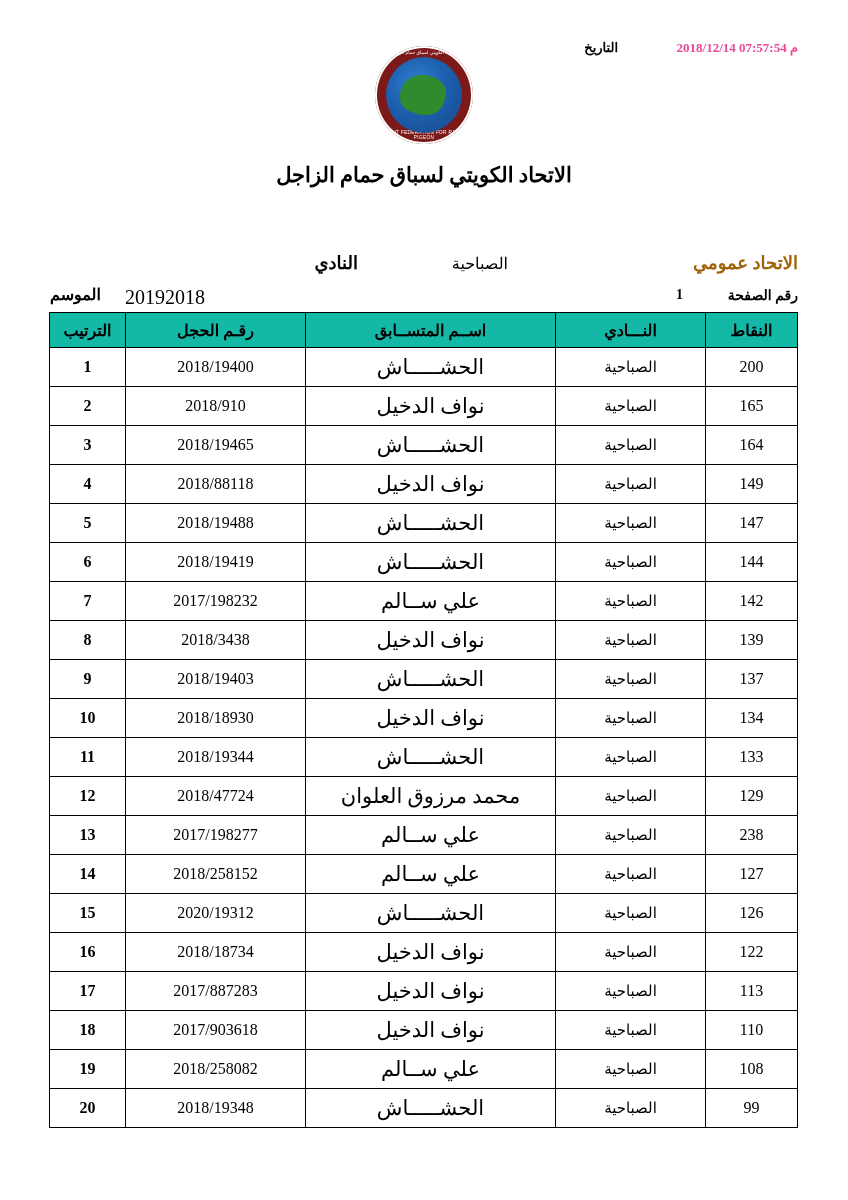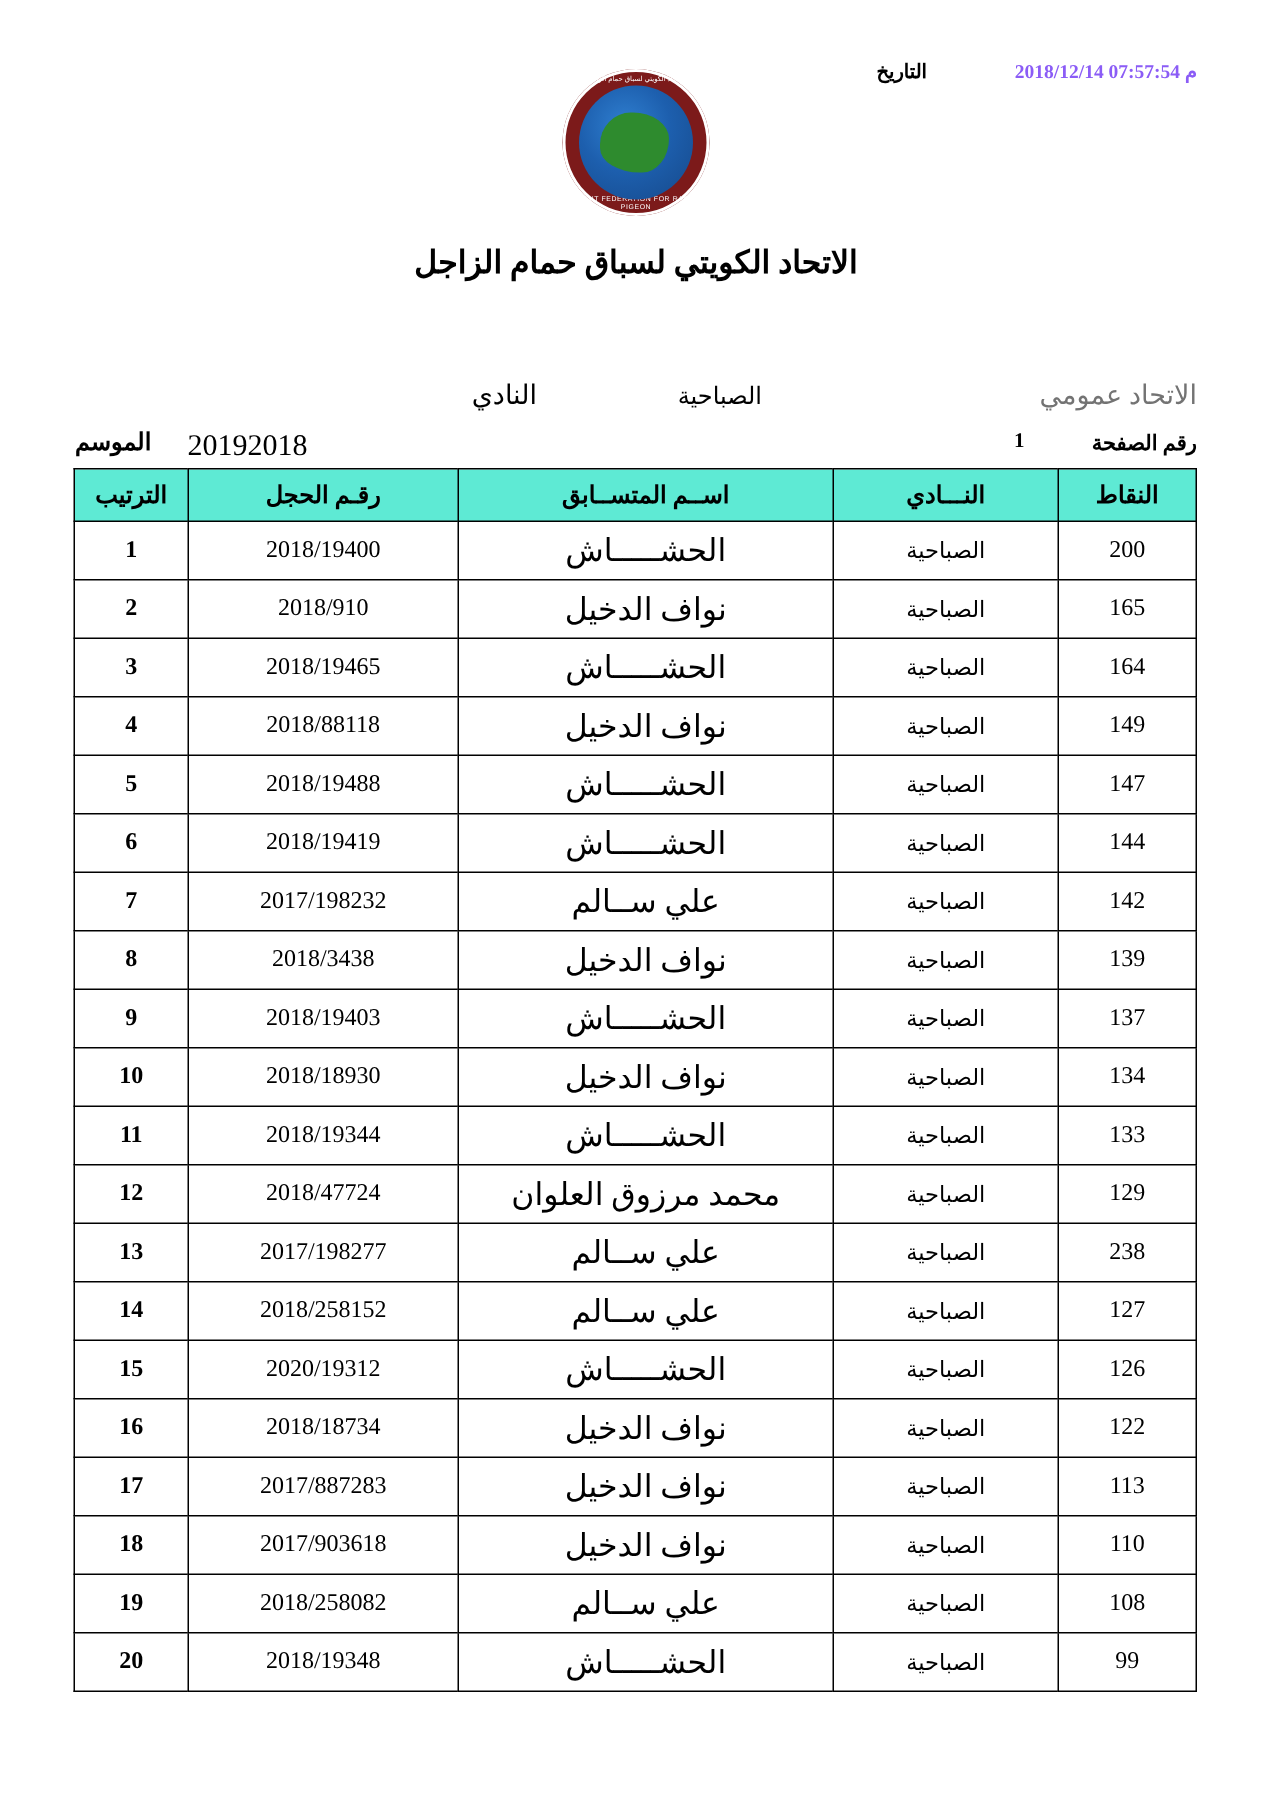--- a/index.html
+++ b/index.html
@@ -41,21 +41,21 @@
     font-weight: bold;
     color: #000;
     font-family: "Liberation Serif", serif;
   }
   .topbar .date-value {
     position: absolute;
     right: 0px;
     top: 0;
     font-size: 13px;
     font-weight: bold;
-    color: #8b5cf6;
+    color: #ec4899;
     direction: ltr;
     font-family: "Liberation Serif", serif;
   }
 
   
   .logo-wrap {
     position: absolute;
     top: 46px;
     left: 0;
     right: 0;
@@ -141,29 +141,29 @@
     position: absolute;
     top: 252px;
     right: 50px;
     left: 50px;
     height: 22px;
   }
   .meta-union {
     position: absolute;
     right: 0;
     top: 0;
-    color: #737373;
-    font-weight: normal;
+    color: #a16207;
+    font-weight: bold;
     font-size: 18px;
   }
   .meta-club-label {
     position: absolute;
     right: 440px;
     top: 0;
-    font-weight: normal;
+    font-weight: bold;
     font-size: 18px;
   }
   .meta-club-value {
     position: absolute;
     right: 290px;
     top: 2px;
     font-size: 16px;
   }
 
   
@@ -218,21 +218,21 @@
   }
   table.results th,
   table.results td {
     border: 1px solid #000000;
     height: 36px;
     text-align: center;
     vertical-align: middle;
     font-family: "Liberation Serif", serif;
   }
   table.results thead th {
-    background: #5eead4;
+    background: #14b8a6;
     font-size: 16px;
     font-weight: bold;
     height: 32px;
     letter-spacing: 0.5px;
   }
   col.c-rank   { width: 76px; }
   col.c-ring   { width: 180px; }
   col.c-name   { width: 250px; }
   col.c-club   { width: 150px; }
   col.c-points { width: 92px; }

